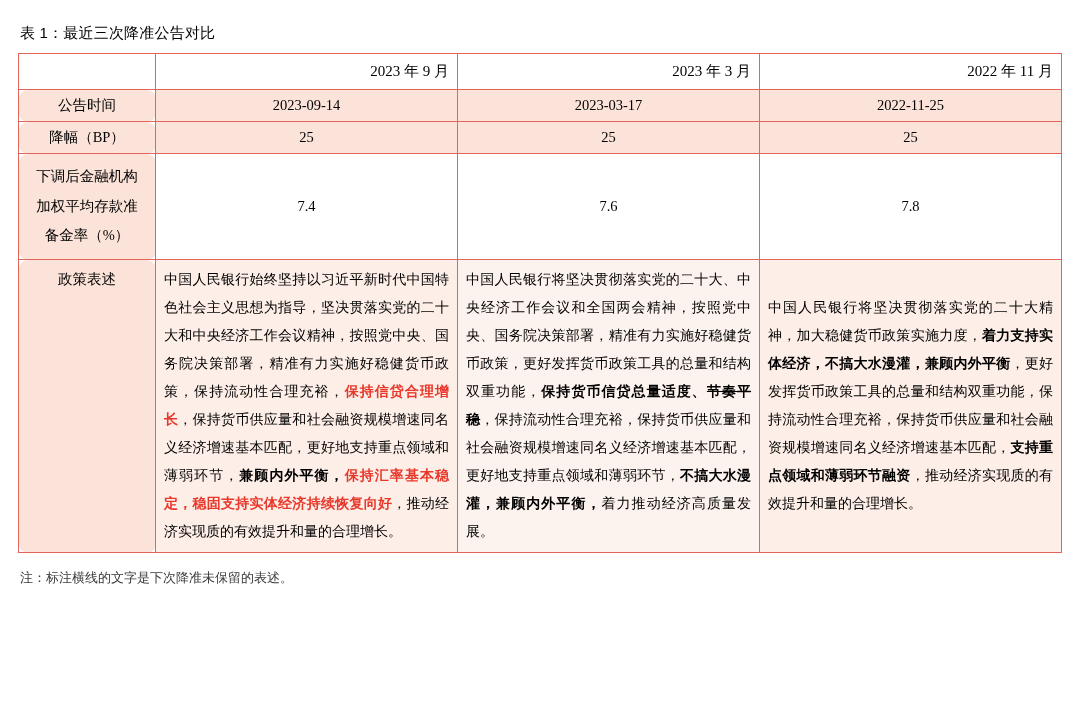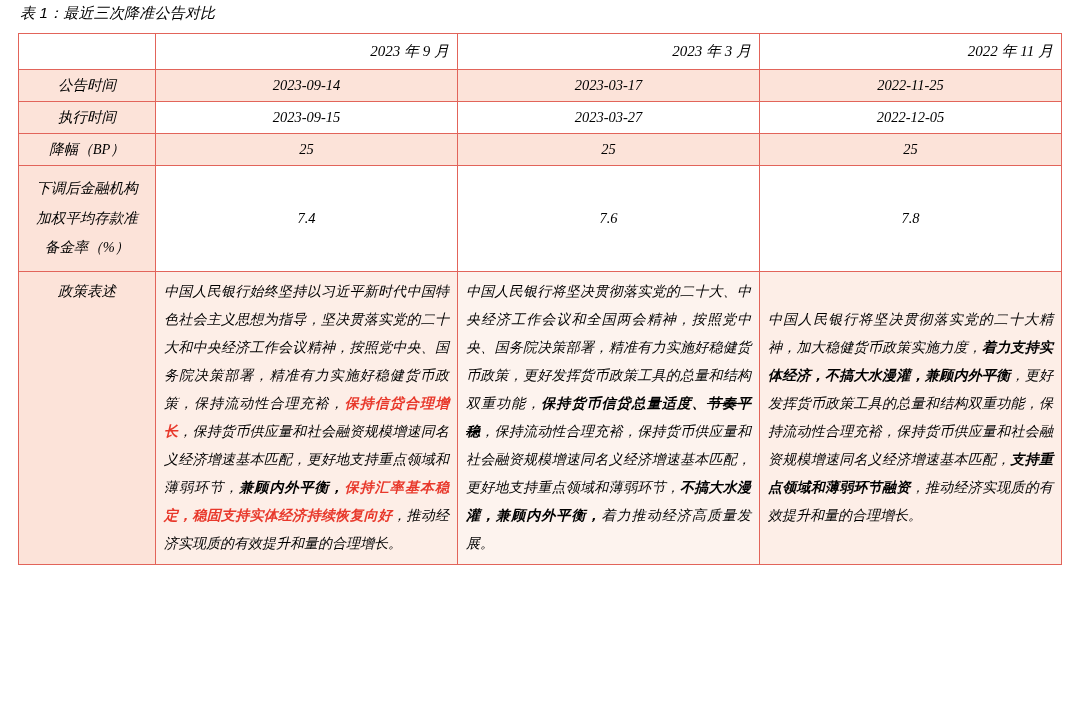--- a/index.html
+++ b/index.html
@@ -9,22 +9,21 @@
     background: #ffffff;
   }
   body {
     width: 1080px;
     min-height: 717px;
     font-family: "Liberation Serif", "DejaVu Serif", serif;
     color: #000000;
   }
   .page {
     width: 1080px;
-    padding: 4px 18px 0 18px;
-    font-style: italic;
+    padding: 24px 18px 0 18px;
   }
   .caption {
     font-size: 15px;
     font-family: "Liberation Sans", sans-serif;
     margin: 0 0 10px 2px;
     letter-spacing: 0.2px;
   }
   table.cmp {
     border-collapse: collapse;
     width: 1044px;
@@ -45,20 +44,21 @@
     text-align: right;
     height: 36px;
     font-size: 15px;
   }
   thead th.corner { background: #ffffff; }
 
   td.rowlabel {
     background: #fce3d9;
     text-align: center;
     font-size: 14.5px;
+    border-radius: 9px;
   }
   td.rowlabel.tall {
     line-height: 2.05;
     padding: 8px 6px;
   }
   td.rowlabel.top {
     vertical-align: top;
     padding-top: 10px;
   }
   td.val {
@@ -115,26 +115,20 @@
         <th>2022 年 11 月</th>
       </tr>
     </thead>
     <tbody>
       <tr class="shade">
         <td class="rowlabel">公告时间</td>
         <td class="val">2023-09-14</td>
         <td class="val">2023-03-17</td>
         <td class="val">2022-11-25</td>
       </tr>
-      <tr class="plain">
-        <td class="rowlabel">执行时间</td>
-        <td class="val">2023-09-15</td>
-        <td class="val">2023-03-27</td>
-        <td class="val">2022-12-05</td>
-      </tr>
       <tr class="shade">
         <td class="rowlabel">降幅（BP）</td>
         <td class="val">25</td>
         <td class="val">25</td>
         <td class="val">25</td>
       </tr>
       <tr class="plain">
         <td class="rowlabel tall">下调后金融机构<br>加权平均存款准<br>备金率（%）</td>
         <td class="val" style="height:92px">7.4</td>
         <td class="val">7.6</td>
@@ -143,15 +137,16 @@
       <tr>
         <td class="rowlabel top">政策表述</td>
         <td class="policy mid"><span>中国人民银行始终坚持以习近平新时代中国特色社会主义思想为指导，坚决贯落实党的二十大和中央经济工作会议精神，按照党中央、国务院决策部署，精准有力实施好稳健货币政策，保持流动性合理充裕，</span><span class="b r">保持信贷合理增长</span><span>，保持货币供应量和社会融资规模增速同名义经济增速基本匹配，更好地支持重点领域和薄弱环节，</span><span class="b">兼顾内外平衡，</span><span class="b r">保持汇率基本稳定，稳固支持实体经济持续恢复向好</span><span>，推动经济实现质的有效提升和量的合理增长。</span></td>
         <td class="policy light"><span>中国人民银行将坚决贯彻落实党的二十大、中央经济工作会议和全国两会精神，按照党中央、国务院决策部署，精准有力实施好稳健货币政策，更好发挥货币政策工具的总量和结构双重功能，</span><span class="b">保持货币信贷总量适度、</span><span class="b u">节奏平稳</span><span>，保持流动性合理充裕，保持货币供应量和社会融资规模增速同名义经济增速基本匹配，更好地支持重点领域和薄弱环节，</span><span class="b">不搞大水漫灌，兼顾内外平衡，</span><span>着力推动经济高质量发展。</span></td>
         <td class="policy mid"><span>中国人民银行将坚决贯彻落实党的二十大精神，加大稳健货币政策实施力度，</span><span class="b">着力支持实体经济，不搞大水漫灌，兼顾内外平衡</span><span>，更好发挥货币政策工具的总量和结构双重功能，保持流动性合理充裕，保持货币供应量和社会融资规模增速同名义经济增速基本匹配，</span><span class="b">支持重点领域和薄弱环节融资</span><span>，推动经济实现质的有效提升和量的合理增长。</span></td>
       </tr>
     </tbody>
   </table>
 
   <div class="notes">
+    <div>注：标注横线的文字是下次降准未保留的表述。</div>
   </div>
 
 </div>
 
 </body></html>

